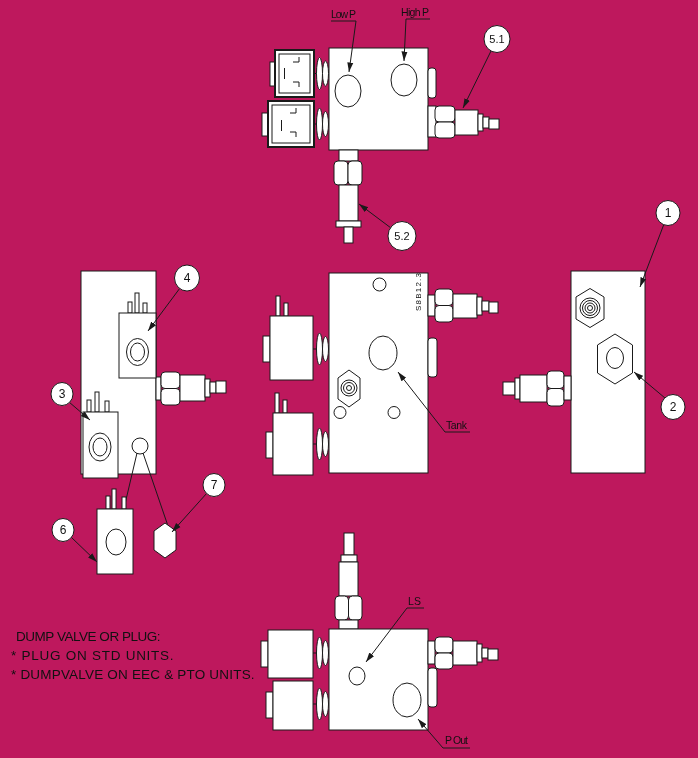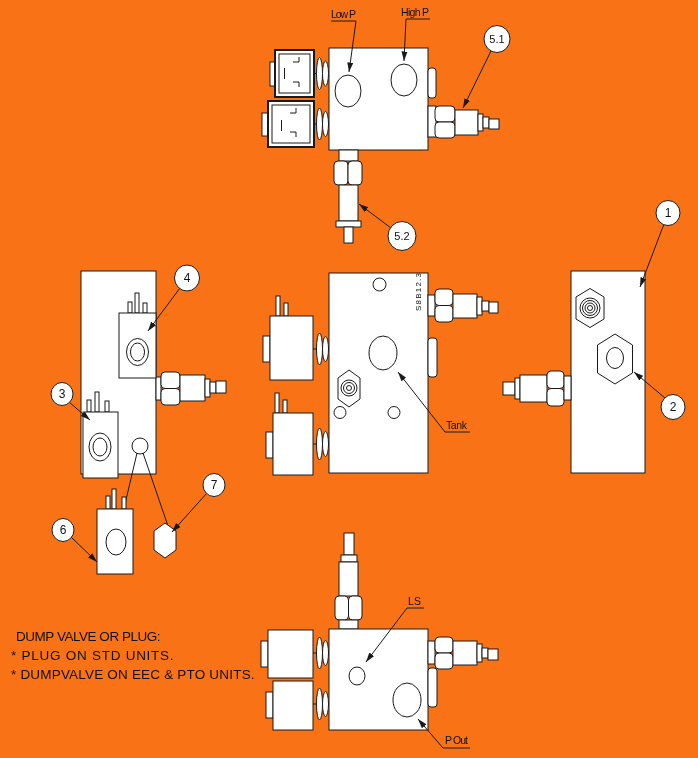--- a/index.html
+++ b/index.html
@@ -1,16 +1,16 @@
 <!DOCTYPE html>
 <html><head>
 <meta charset="utf-8">
 <style>
   html,body { margin:0; padding:0; background:#ffffff; }
-  .stage { position:relative; width:698px; height:758px; background:#f97316; overflow:hidden; }
+  .stage { position:relative; width:698px; height:758px; background:#be185d; overflow:hidden; }
   svg { display:block; }
   .ln  { stroke:#1a1a1a; stroke-width:1; fill:none; }
   .shp { stroke:#1a1a1a; stroke-width:1; fill:#ffffff; }
   .thk { stroke:#1a1a1a; stroke-width:2; fill:#ffffff; }
   .txt { fill:#111111; font-family:"Liberation Sans", sans-serif; stroke:none; }
   .lbl { font-size:10.5px; }
   .co  { font-size:12px; text-anchor:middle; }
   .cos { font-size:11px; text-anchor:middle; }
   .note{ font-size:13.5px; letter-spacing:0.4px; }
   .mark{ font-size:8px; }

